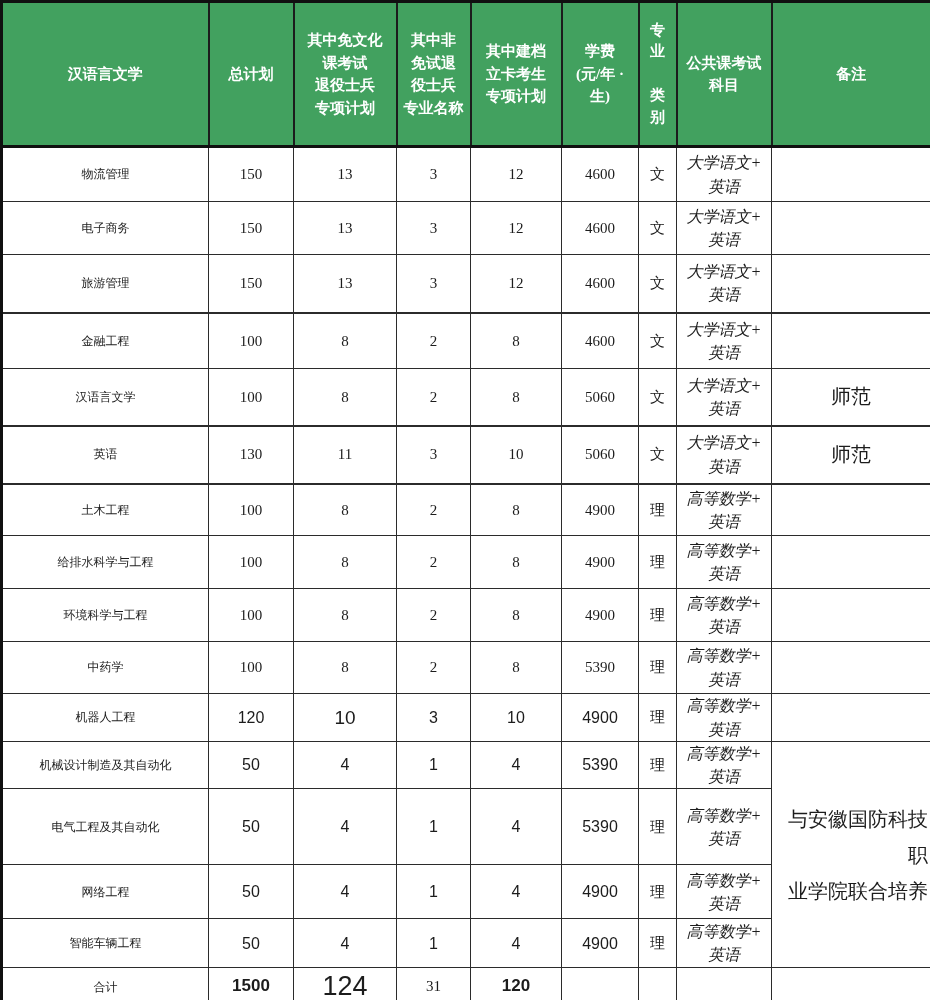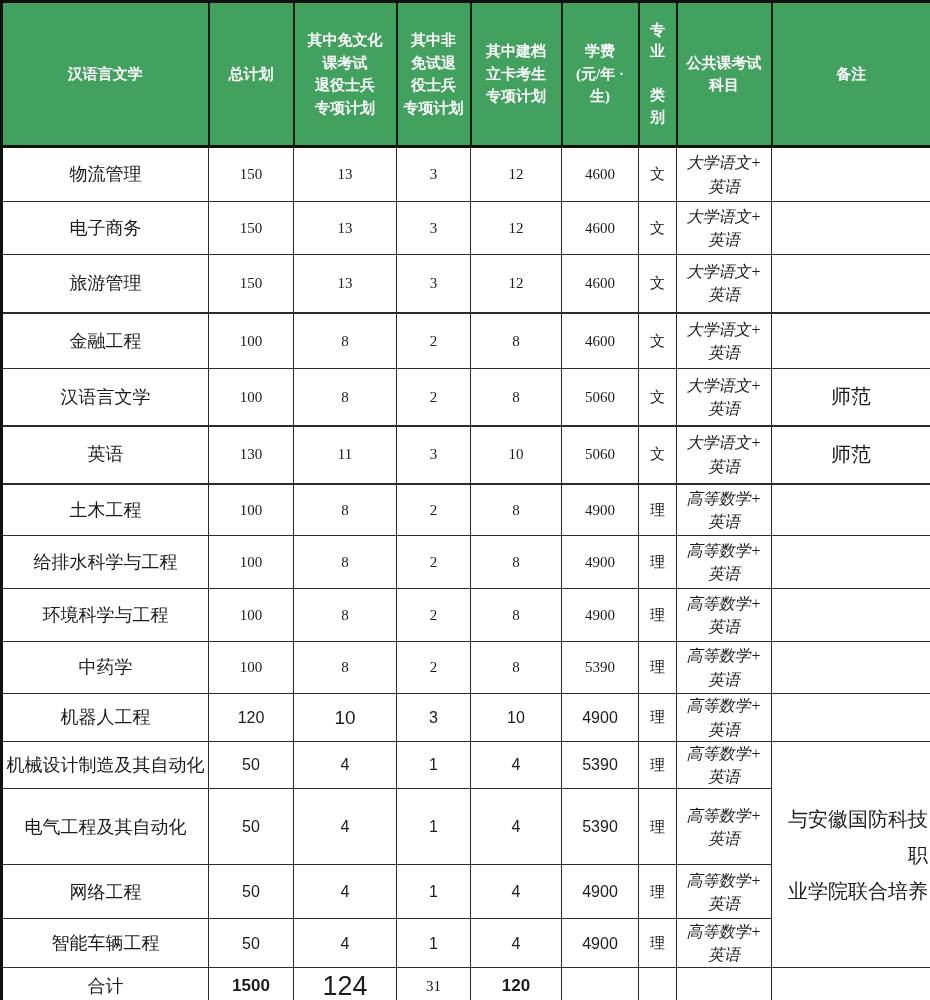--- a/index.html
+++ b/index.html
@@ -17,21 +17,21 @@
         border:3px solid var(--frame);
         border-bottom:5px solid #000;}
   th,td{padding:0 2px;text-align:center;vertical-align:middle;
         white-space:pre-line;overflow:hidden;}
   th{background:var(--header-bg);color:var(--header-text);
      font-weight:700;font-size:15px;line-height:1.5;
      border:2px solid #1c1c1c;border-bottom:3px solid var(--frame);
      font-family:"Liberation Serif","DejaVu Serif",serif;}
   td{border:1px solid var(--border);font-size:15px;color:var(--text);line-height:1.35;}
   tr.thick td{border-bottom-width:2px;}
-  td.c-major{font-size:18px;}
+  td.c-major{font-size:12px;}
   td.c-subjects{font-size:16px;line-height:1.45;font-style:italic;}
   td.c-remark{font-size:20px;}
   td.merged{line-height:1.8;text-align:right;}
   td.num-sans{font-family:"Liberation Sans","DejaVu Sans",sans-serif;font-size:16px;}
   td.em-lg{font-size:19px;}
   td.ft-b{font-family:"Liberation Sans","DejaVu Sans",sans-serif;font-weight:700;font-size:17px;}
   td.ft-xl{font-family:"Liberation Sans","DejaVu Sans",sans-serif;font-size:27px;}
   th.v-cat{line-height:1.45;}
 </style>
 </head>
@@ -53,21 +53,21 @@
     <tr style="height:145px">
       <th>汉语言文学</th>
       <th>总计划</th>
       <th>其中免文化
 课考试
 退役士兵
 专项计划</th>
       <th>其中非
 免试退
 役士兵
-专项计划</th>
+专业名称</th>
       <th>其中建档
 立卡考生
 专项计划</th>
       <th>学费
 (元/年 ·
 生)</th>
       <th class="v-cat">专
 业
 
 类

